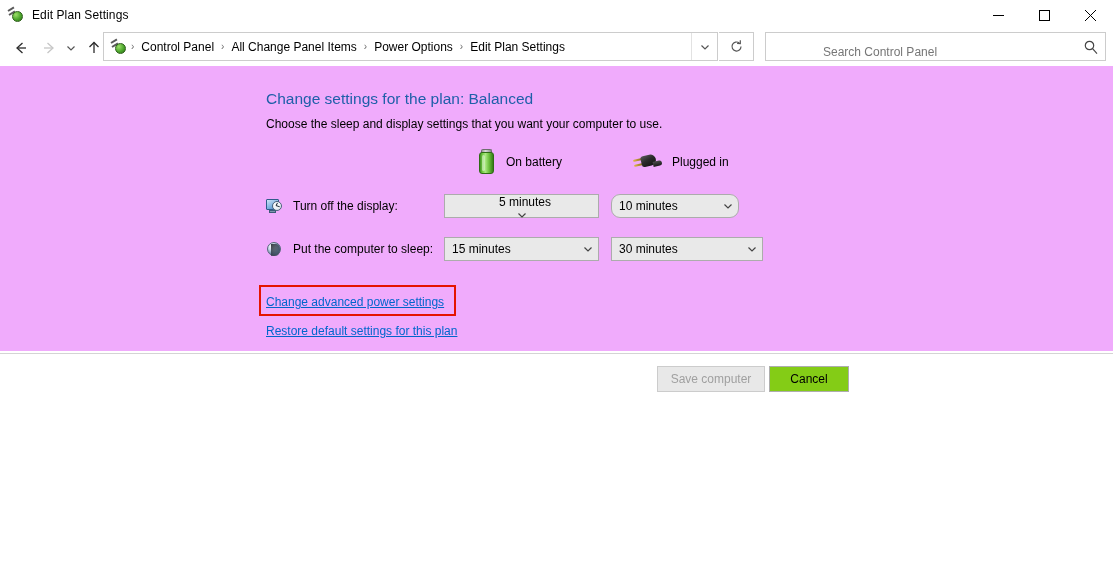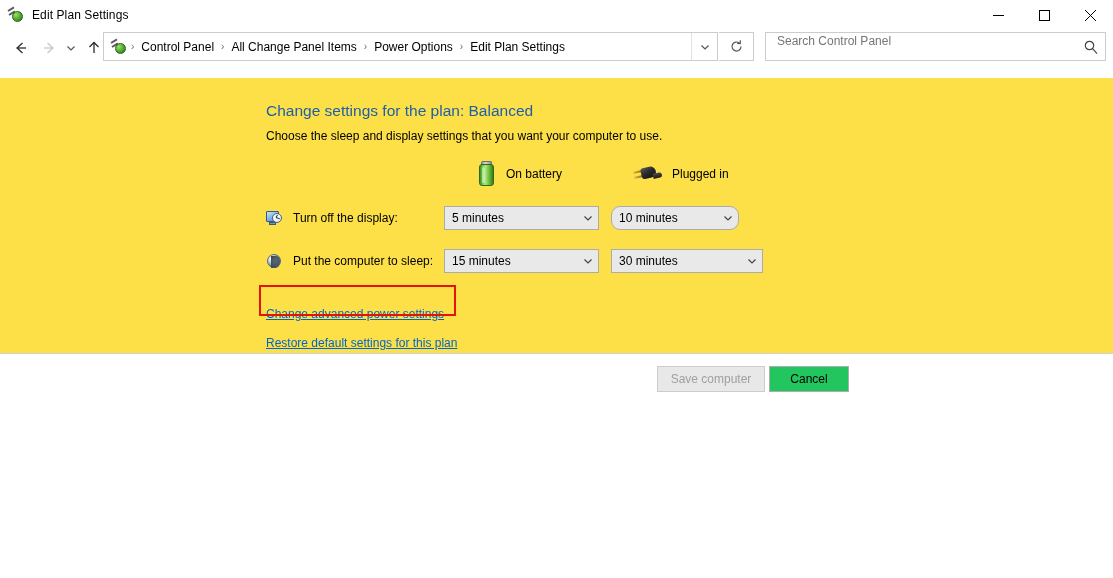--- a/index.html
+++ b/index.html
@@ -86,39 +86,39 @@
     border: 1px solid #cccccc; border-left: none;
     background: #ffffff;
     display: flex; align-items: center; justify-content: center;
   }
 
   #searchbox {
     position: absolute; left: 765px; top: 32px;
     width: 341px; height: 29px;
     border: 1px solid #cccccc;
     background: #ffffff;
-    display: flex; align-items: flex-start;
+    display: flex; align-items: flex-end; padding-left: 46px;
   }
   #search-input {
     border: none; outline: none; background: transparent;
     font-family: "Liberation Sans", sans-serif;
     font-size: 12px; color: #000000;
     flex: 1; margin-left: 9px;
   }
   #search-input::placeholder { color: #767676; }
   #search-icon-wrap {
     width: 28px; height: 27px; flex: none;
     display: flex; align-items: center; justify-content: center;
   }
 
   
   #content {
-    position: absolute; left: 0; top: 78px;
+    position: absolute; left: 0; top: 66px;
     width: 1113px; height: 285px;
-    background: #fde047;
+    background: #f0abfc;
   }
   #page-title {
     position: absolute; left: 266px; top: 24px;
     font-size: 15.5px; color: #1f5fa9;
     white-space: nowrap;
   }
   #page-sub {
     position: absolute; left: 266px; top: 51px;
     font-size: 12px; color: #000000;
     white-space: nowrap;
@@ -152,21 +152,21 @@
     display: flex; align-items: center;
   }
   .ddl-text {
     font-size: 12px; color: #000000;
     margin-left: 7px; flex: 1; white-space: nowrap;
   }
   .ddl-chev {
     width: 20px; flex: none;
     display: flex; align-items: center; justify-content: center;
   }
-  #ddl-display-bat { left: 444px; top: 128px; width: 155px; }
+  #ddl-display-bat { left: 444px; top: 128px; width: 155px; flex-direction: column; }
   #ddl-display-plug{ left: 611px; top: 128px; width: 128px; border-radius: 9px; }
   #ddl-sleep-bat   { left: 444px; top: 171px; width: 155px; }
   #ddl-sleep-plug  { left: 611px; top: 171px; width: 152px; }
 
   
   #adv-highlight {
     position: absolute; left: 259px; top: 285px;
     width: 197px; height: 31px;
     border: 2px solid #e51400;
     background: transparent;
@@ -187,21 +187,21 @@
     position: absolute; left: 0; top: 353px;
     width: 1113px; height: 1px; background: #d4d4d4;
   }
   #footer {
     position: absolute; left: 0; top: 354px;
     width: 1113px; height: 48px; background: #ffffff;
   }
   .btn {
     position: absolute; top: 12px; height: 26px;
     border: 1px solid #adadad;
-    background: #22c55e;
+    background: #84cc16;
     font-family: "Liberation Sans", sans-serif;
     font-size: 12px; color: #000000;
     display: flex; align-items: center; justify-content: center;
   }
   #btn-save {
     left: 657px; width: 108px;
     color: #a0a0a0; border-color: #cccccc; background: #e8e8e8;
   }
   #btn-cancel { left: 769px; width: 80px; }
 

